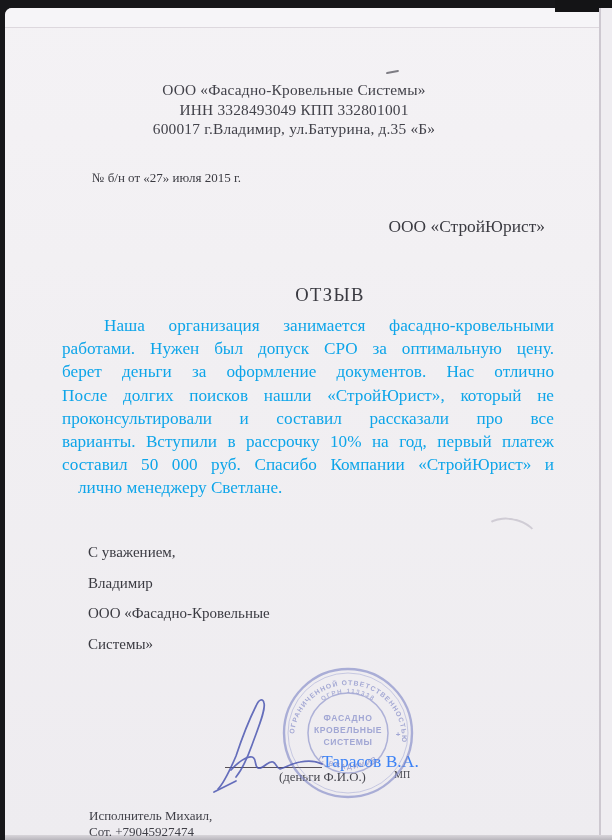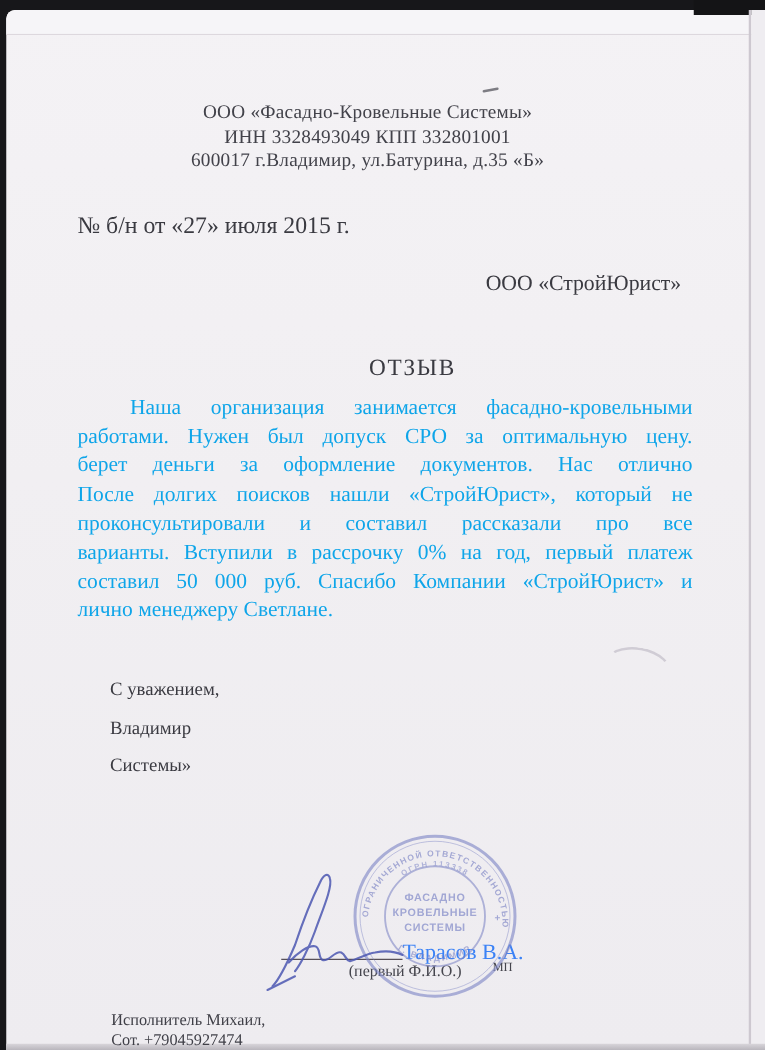--- a/index.html
+++ b/index.html
@@ -23,28 +23,28 @@
   .right-shadow{position:absolute;left:599px;top:8px;width:2px;height:832px;background:#cdc8d0;}
   .right-margin{position:absolute;left:601px;top:8px;width:11px;height:832px;background:#efedf1;}
   .bottom-shadow{position:absolute;left:5px;top:835px;width:607px;height:5px;
     background:linear-gradient(180deg,#d8d5da,#b9b6bd);}
   
   .txt{position:absolute;color:#3a3a41;}
   .header-block{
     left:0;top:80px;width:564px;text-align:center;
     font-size:15.4px;line-height:19.6px;color:#42424a;letter-spacing:.2px;margin-left:12px;
   }
-  .ref-line{left:62px;top:170px;font-size:19px;}
+  .ref-line{left:92px;top:170px;font-size:13px;}
   .addressee{right:67px;top:216px;font-size:17.4px;}
   .doc-title{left:0;top:284px;width:604px;padding-left:56px;box-sizing:border-box;
     text-align:center;font-size:18.6px;letter-spacing:1.4px;}
   .body-block{left:62px;top:314px;width:492px;font-size:17.2px;color:#0ea5e9;}
   .body-line{height:23.2px;line-height:23.2px;text-align:justify;text-align-last:justify;white-space:nowrap0;}
   .body-line.first{padding-left:42px;}
-  .body-line.last{text-align:left;text-align-last:left;}
+  .body-line.last{text-align:left;text-align-last:left;margin-left:16px;}
   .closing-block{left:88px;top:537px;font-size:15px;}
   .closing-line{height:30.6px;line-height:30.6px;}
   .sig-name{left:322px;top:751px;font-size:17.5px;color:#3b82f6;z-index:2;}
   .sig-caption{left:279px;top:770px;font-size:12.8px;color:#45454d;z-index:2;}
   .sig-mp{left:394px;top:769px;font-size:10px;color:#45454d;z-index:2;}
   .sig-line{position:absolute;left:225px;top:767px;width:97px;height:1px;background:#575058;z-index:1;}
   .footer-block{left:89px;top:808px;font-size:13px;line-height:16px;color:#3f3f47;}
   
   .stamp{position:absolute;left:272px;top:657px;width:152px;height:152px;z-index:3;
     filter:blur(.35px);opacity:.82;}
@@ -78,34 +78,35 @@
 <div class="txt addressee">ООО «СтройЮрист»</div>
 
 <div class="txt doc-title">ОТЗЫВ</div>
 
 <div class="txt body-block">
   <div class="body-line first">Наша организация занимается фасадно-кровельными</div>
   <div class="body-line">работами. Нужен был допуск СРО за оптимальную цену.</div>
   <div class="body-line">берет деньги за оформление документов. Нас отлично</div>
   <div class="body-line">После долгих поисков нашли «СтройЮрист», который не</div>
   <div class="body-line">проконсультировали и составил рассказали про все</div>
-  <div class="body-line">варианты. Вступили в рассрочку 0% на год, первый платеж</div>
+  <div class="body-line">варианты. Вступили в рассрочку 10% на год, первый платеж</div>
   <div class="body-line">составил 50 000 руб. Спасибо Компании «СтройЮрист» и</div>
   <div class="body-line last">лично менеджеру Светлане.</div>
 </div>
 
 <div class="txt closing-block">
   <div class="closing-line">С уважением,</div>
   <div class="closing-line">Владимир</div>
+  <div class="closing-line">ООО «Фасадно-Кровельные</div>
   <div class="closing-line">Системы»</div>
 </div>
 
 <div class="sig-line"></div>
 <div class="txt sig-name">Тарасов В.А.</div>
-<div class="txt sig-caption">(первый Ф.И.О.)</div>
+<div class="txt sig-caption">(деньги Ф.И.О.)</div>
 <div class="txt sig-mp">МП</div>
 
 <svg class="stamp" viewBox="0 0 152 152">
   <g fill="none" stroke="#7d85c5">
     <circle cx="76" cy="76" r="64" stroke-width="2.4" opacity=".75"></circle>
     <circle cx="76" cy="76" r="60" stroke-width=".8" opacity=".55"></circle>
     <circle cx="76" cy="76" r="40" stroke-width="1.5" opacity=".7"></circle>
   </g>
   <defs>
     <path id="arcTop" d="M 22,82 A 54,54 0 1 1 130,82"></path>

